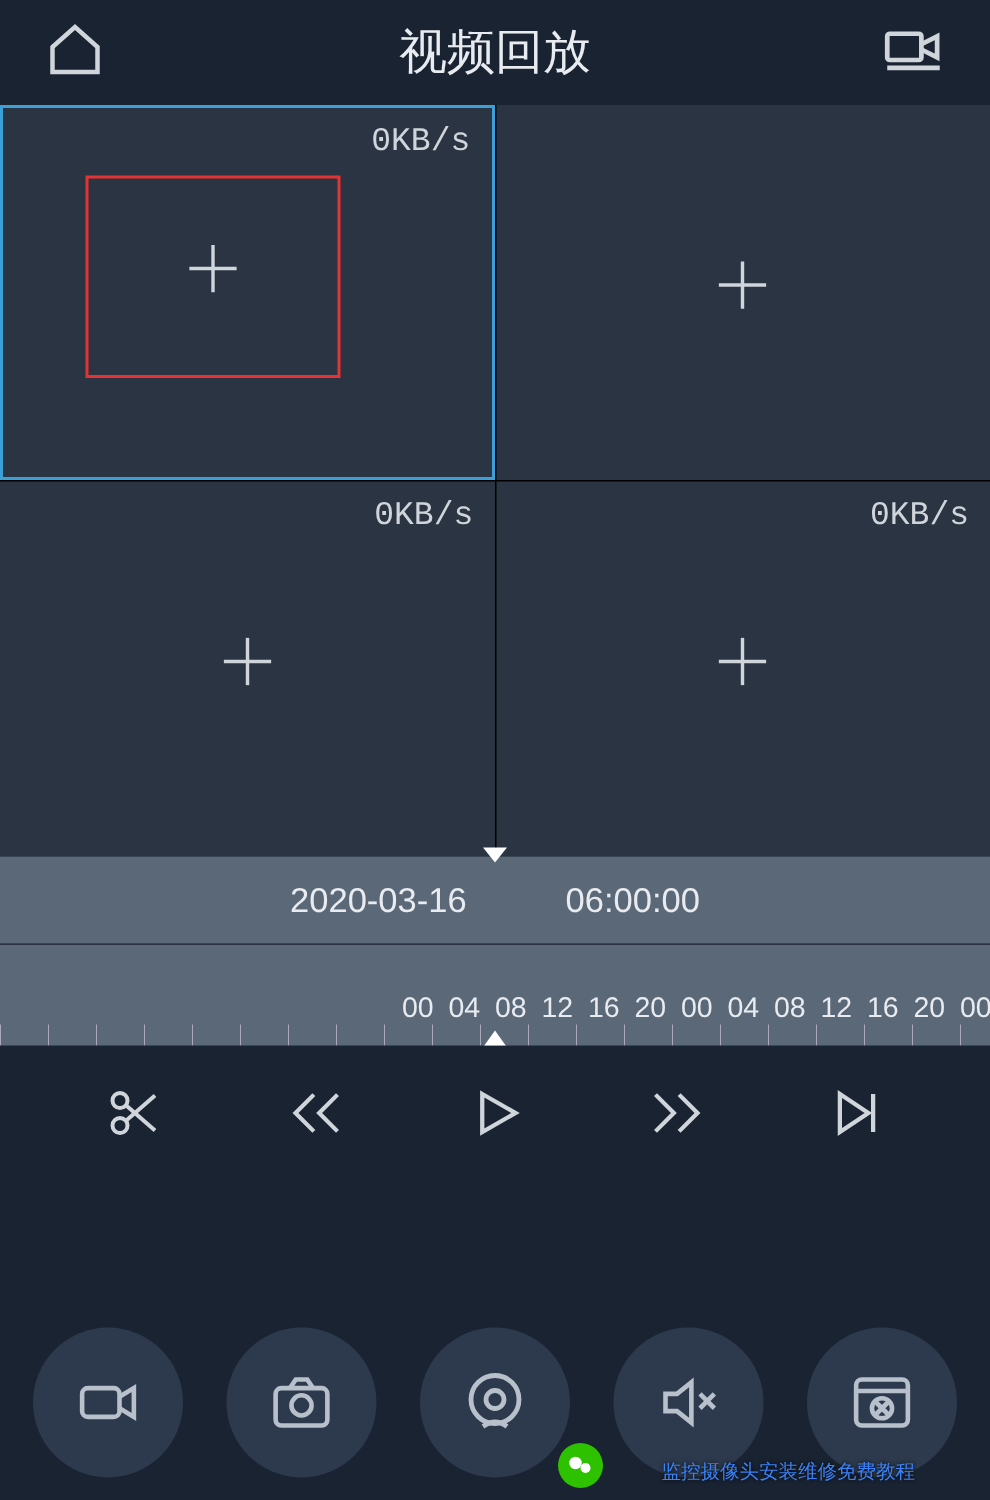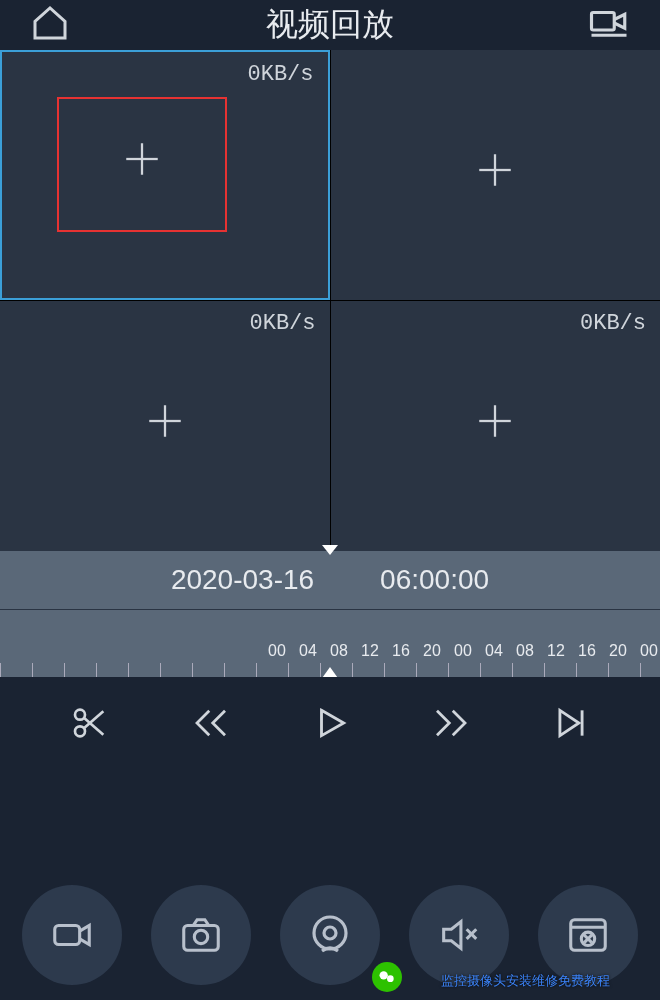--- a/index.html
+++ b/index.html
@@ -6,21 +6,21 @@
     body {
       width: 660px;
       height: 1000px;
       background: #1a2332;
       font-family: -apple-system, sans-serif;
       color: #d0d5db;
       overflow: hidden;
       position: relative;
     }
     .header {
-      height: 50px;
+      height: 70px;
       display: flex;
       align-items: center;
       justify-content: space-between;
       padding: 0 30px;
     }
     .header-title {
       font-size: 32px;
       color: #e8ebef;
       position: absolute;
       left: 50%;
@@ -69,21 +69,21 @@
       color: #d0d5db;
       font-family: Liberation Mono, monospace;
     }
     .timeline-top {
       height: 58px;
       background: #5a6878;
       display: flex;
       align-items: center;
       justify-content: center;
       gap: 66px;
-      font-size: 28px;
+      font-size: 23px;
       color: #e8ebef;
       position: relative;
     }
     .timeline-top::after {
       content: '';
       position: absolute;
       left: 50%;
       top: -6px;
       width: 0;
       height: 0;
@@ -97,21 +97,21 @@
       background: #5a6878;
       border-top: 1px solid #2a3443;
       position: relative;
       display: flex;
       align-items: flex-end;
       padding-bottom: 12px;
       overflow: hidden;
     }
     .tick-label {
       position: absolute;
-      font-size: 16px;
+      font-size: 19px;
       color: #e8ebef;
       top: 32px;
     }
     .ticks {
       position: absolute;
       bottom: 0;
       left: 0;
       right: 0;
       height: 18px;
     }

